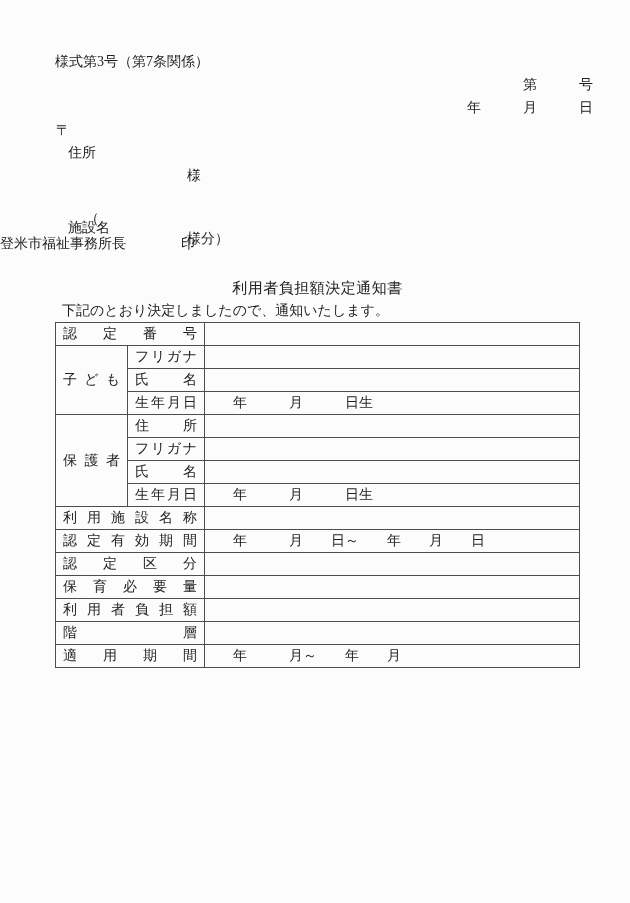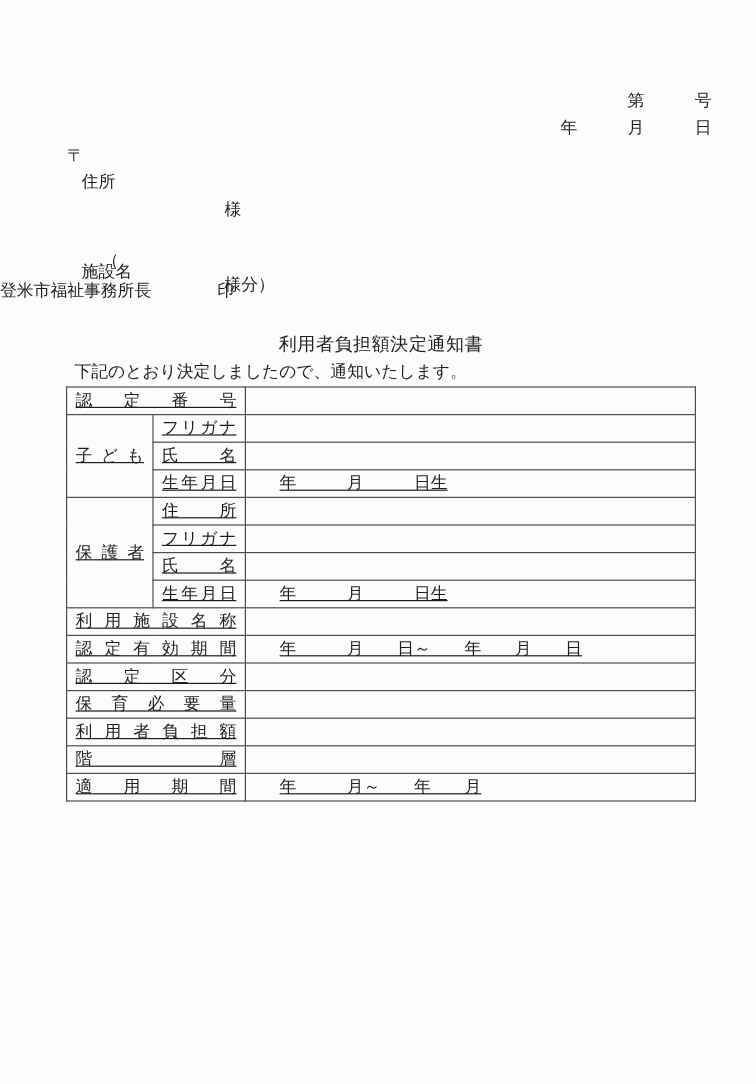--- a/index.html
+++ b/index.html
@@ -41,21 +41,20 @@
   .l-intro         { top: 301px; left: 62px; right: auto; }
 
   table.notice-table {
     position: absolute;
     top: 322px;
     left: 55px;
     width: 525px;
     border-collapse: collapse;
     table-layout: fixed;
     font-size: 14px;
-    text-decoration: underline;
   }
   .notice-table td {
     border: 1px solid #4d4d4d;
     height: 23px;
     padding: 0 7px;
     overflow: hidden;
     white-space: pre;
     vertical-align: middle;
   }
   .notice-table td.lbl {
@@ -70,20 +69,21 @@
   .notice-table td.val {
     padding: 0 4px 0 28px;
     margin-left: 16px;
   }
 </style>
 </head>
 <body>
 
 <div class="page">
 
+  <div class="line l-form-number">様式第3号（第7条関係）</div>
   <div class="line l-date">年　　　月　　　日</div>
   <div class="line l-doc-number">第　　　号</div>
   <div class="line l-postal">〒</div>
   <div class="line l-address">住所</div>
   <div class="line l-honorific">様</div>
   <div class="line l-paren">
     <span class="paren-open">（</span>
     <span class="paren-close">様分）</span>
   </div>
   <div class="line l-facility">施設名</div>

